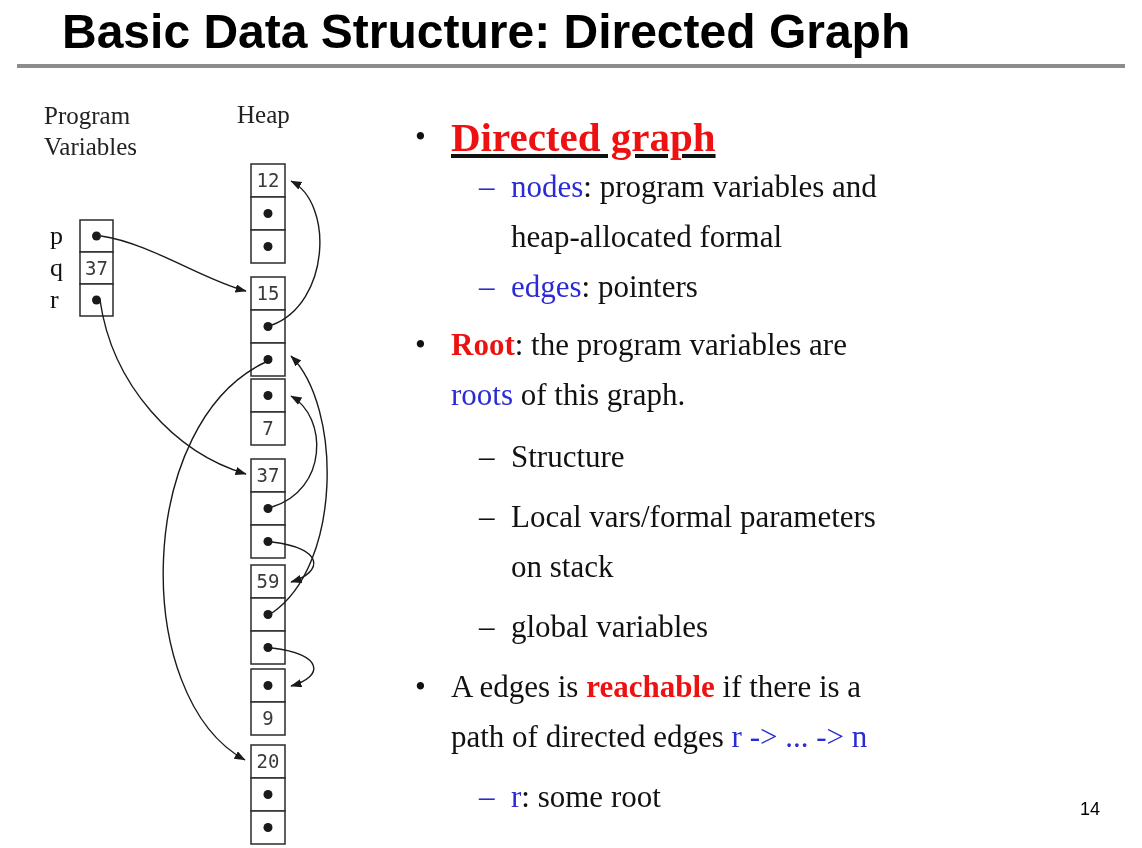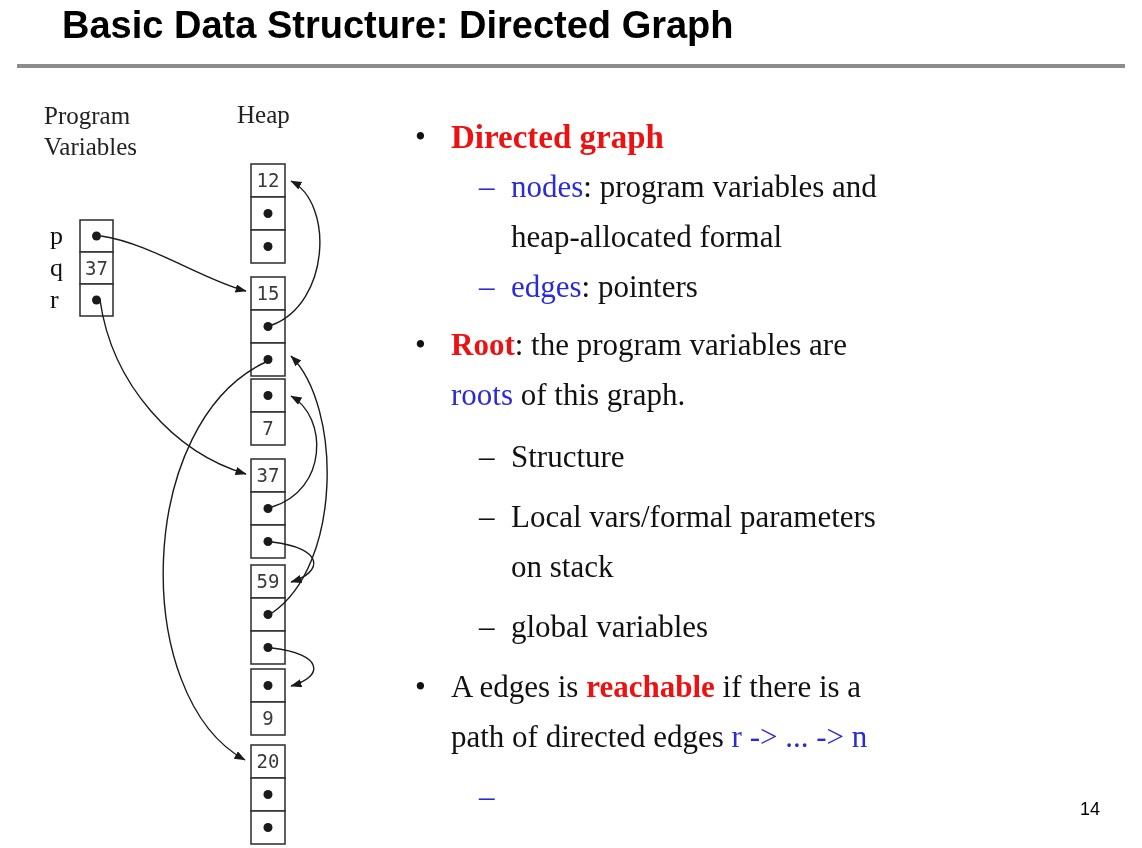--- a/index.html
+++ b/index.html
@@ -8,21 +8,21 @@
     background: #ffffff;
     position: relative;
     overflow: hidden;
     font-family: "Liberation Serif", serif;
     color: #111111;
   }
 
   .title {
     position: absolute; left: 62px; top: 4px;
     font-family: "Liberation Sans", sans-serif;
-    font-weight: 700; font-size: 38px; color: #000000;
+    font-weight: 700; font-size: 48px; color: #000000;
     white-space: nowrap;
   }
   .title-rule {
     position: absolute; left: 17px; top: 64px;
     width: 1108px; height: 4px; background: #8c8c8c;
   }
 
   .page-number {
     position: absolute; left: 1080px; top: 799px;
     font-family: "Liberation Sans", sans-serif;
@@ -35,21 +35,21 @@
     font-size: 31px; line-height: 50px;
   }
   .li { display: flex; align-items: flex-start; }
   .li .marker { flex: 0 0 36px; }
   .li.l2 { padding-left: 64px; }
   .li.l2 .marker { flex: 0 0 32px; }
   .li .text { flex: 1 1 auto; }
   .red  { color: #ed1111; }
   .blue { color: #2a2ad6; }
   .bold { font-weight: 700; }
-  .big  { font-size: 33px; }
+  .big  { font-size: 41px; text-decoration: underline; }
   .mt8  { margin-top: 8px; }
   .mt10 { margin-top: 10px; }
   .mt12 { margin-top: 12px; }
 
   
   .diagram { position: absolute; left: 0; top: 85px; }
   .cell    { fill: #ffffff; stroke: #2b2b2b; stroke-width: 1.5; }
   .num     { font-family: "DejaVu Sans Mono", monospace; font-size: 19px; fill: #3a3a3a; text-anchor: middle; }
   .dlabel  { font-family: "Liberation Serif", serif; font-size: 25px; fill: #222222; }
   .varname { font-family: "Liberation Serif", serif; font-size: 26px; fill: #111111; }
@@ -197,17 +197,18 @@
     <div class="text"><span>global variables</span></div>
   </div>
 
   <div class="li l1 mt10">
     <span class="marker">•</span>
     <div class="text"><span>A edges is </span><span class="red bold">reachable</span><span> if there is a</span><br><span>path of directed edges </span><span class="blue">r -&gt; ... -&gt; n</span></div>
   </div>
 
   <div class="li l2 mt10">
     <span class="marker blue">–</span>
+    <div class="text"><span class="blue">r</span><span>: some root</span></div>
   </div>
 
 </div>
 
 <div class="page-number">14</div>
 
 </body></html>

